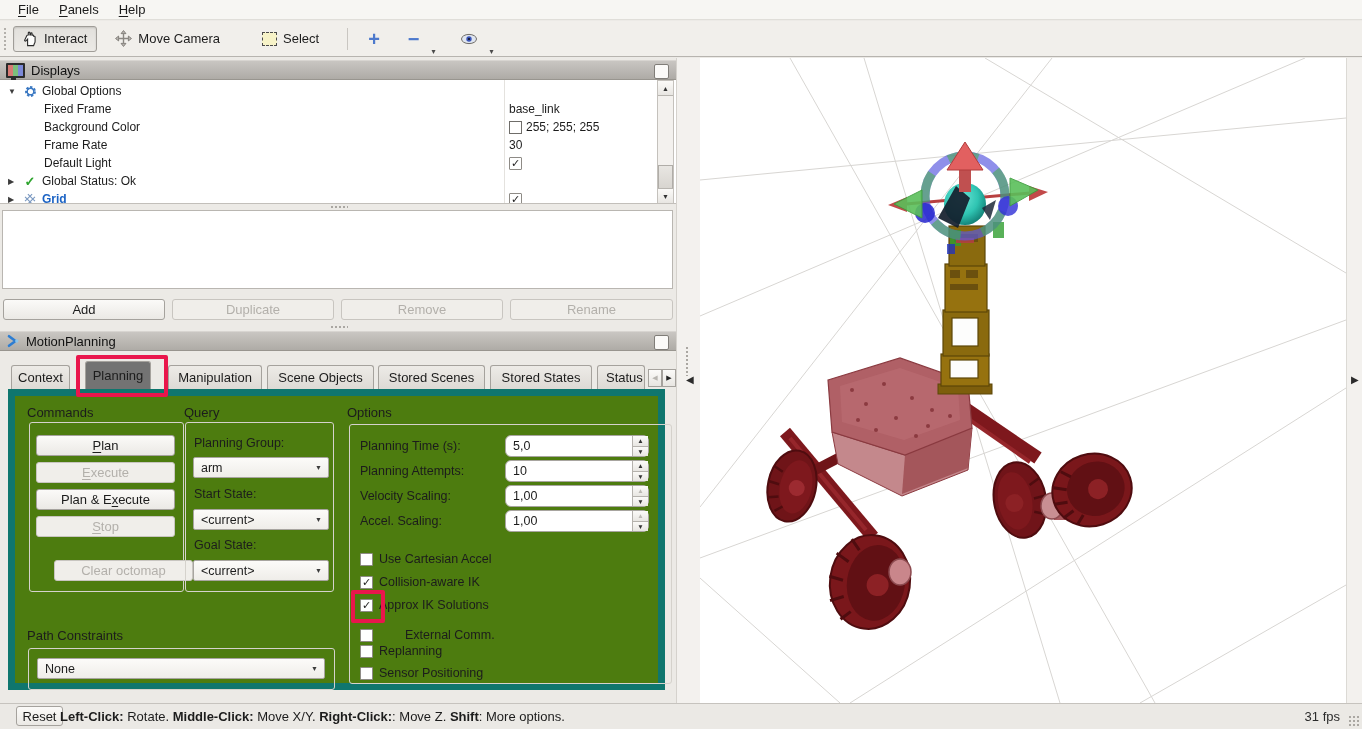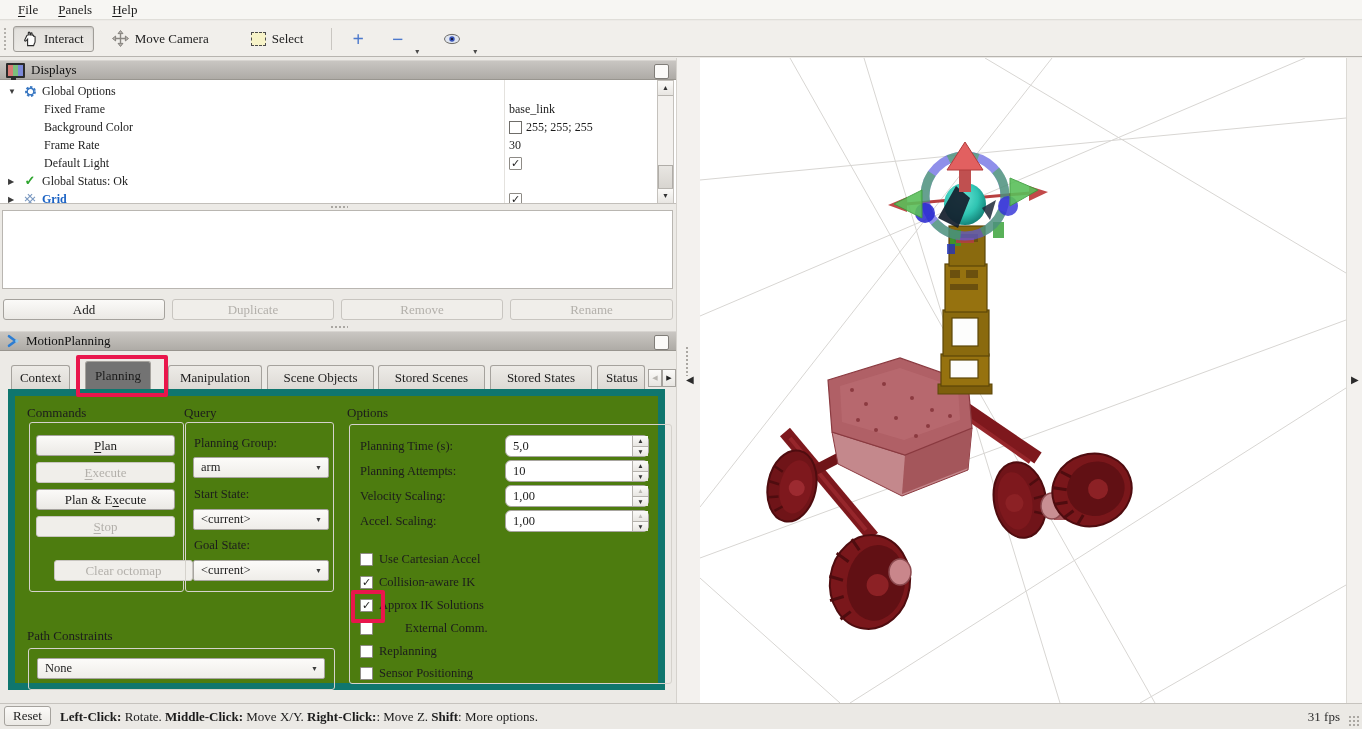--- a/index.html
+++ b/index.html
@@ -1,17 +1,17 @@
 <!DOCTYPE html>
 <html><head>
 <meta charset="utf-8">
 <style>
   html,body{margin:0;padding:0;}
   #app{position:relative;width:1362px;height:729px;background:#eceae6;
-       font-family:Liberation Serif, serif;font-size:13px;color:#1c1c1c;
+       font-family:Liberation Sans, sans-serif;font-size:13px;color:#1c1c1c;
        overflow:hidden;-webkit-font-smoothing:antialiased;}
   .abs{position:absolute;}
   .mn{text-decoration:underline;text-underline-offset:2px;}
 
   
   #menubar{left:0;top:0;width:1362px;height:20px;background:#f7f6f3;
            border-bottom:1px solid #e0ded9;display:flex;align-items:center;padding-left:8px;box-sizing:border-box;}
   .menu-item{padding:1px 10px;cursor:default;}
 
   
@@ -353,21 +353,21 @@
       <span>Use Cartesian Accel</span>
     </div>
     <div class="ck-row" style="left:345px;top:179px;">
       <span class="cb">✓</span>
       <span>Collision-aware IK</span>
     </div>
     <div class="ck-row" style="left:345px;top:202px;">
       <span class="cb">✓</span>
       <span>Approx IK Solutions</span>
     </div>
-    <div class="ck-row" style="left:345px;top:225px;gap:32px;">
+    <div class="ck-row" style="left:345px;top:232px;gap:32px;">
       <span class="cb"></span>
       <span>External Comm.</span>
     </div>
     <div class="ck-row" style="left:345px;top:248px;">
       <span class="cb"></span>
       <span>Replanning</span>
     </div>
     <div class="ck-row" style="left:345px;top:270px;">
       <span class="cb"></span>
       <span>Sensor Positioning</span>
@@ -513,21 +513,21 @@
         <circle cx="308" cy="148" r="10" fill="#2e2ed6" opacity="0.8"></circle>
         <polygon points="194,146 222,132 222,160" fill="#5abf5a" stroke="#3c9c3c" stroke-width="1" opacity="0.9"></polygon>
         <polygon points="338,132 310,120 310,148" fill="#5abf5a" stroke="#3c9c3c" stroke-width="1" opacity="0.9"></polygon>
         <rect x="259" y="108" width="12" height="26" fill="#c05050"></rect>
         <polygon points="265,84 247,112 283,112" fill="#e26060" stroke="#b13b3b" stroke-width="1"></polygon>
       </g>
     </svg>
   </div>
 
   <div id="statusbar" class="abs">
-    <div class="qt-btn" style="left:4px;top:2px;width:47px;height:20px;">Reset</div>
+    <div class="qt-btn" style="left:16px;top:2px;width:47px;height:20px;">Reset</div>
     <div id="help-line">
       <b>Left-Click:</b><span> Rotate. </span><b>Middle-Click:</b><span> Move X/Y. </span><b>Right-Click:</b><span>: Move Z. </span><b>Shift</b><span>: More options.</span>
     </div>
     <div id="fps">31 fps</div>
     <div id="resize-grip"></div>
   </div>
 
 </div>
 
 </body></html>

